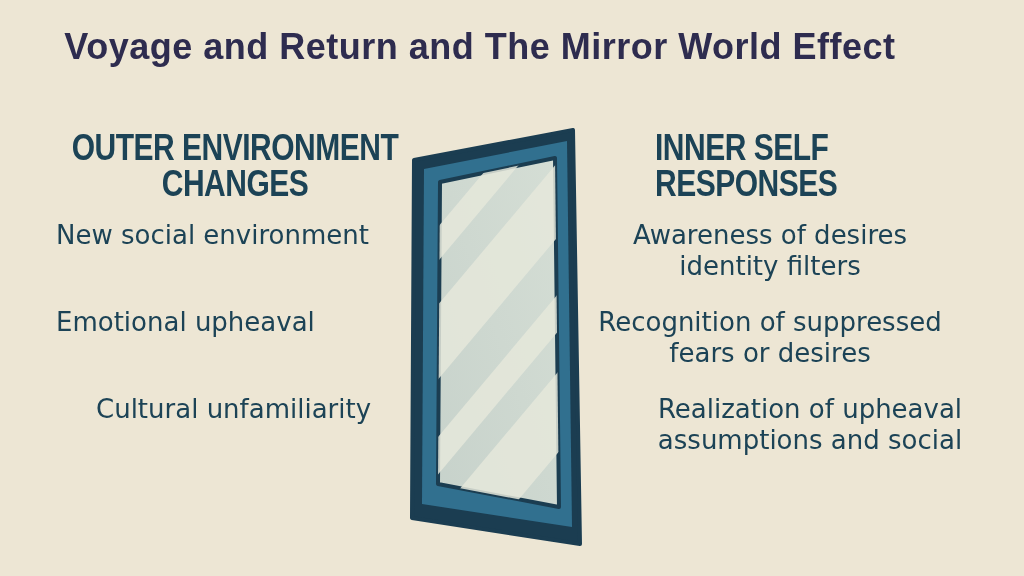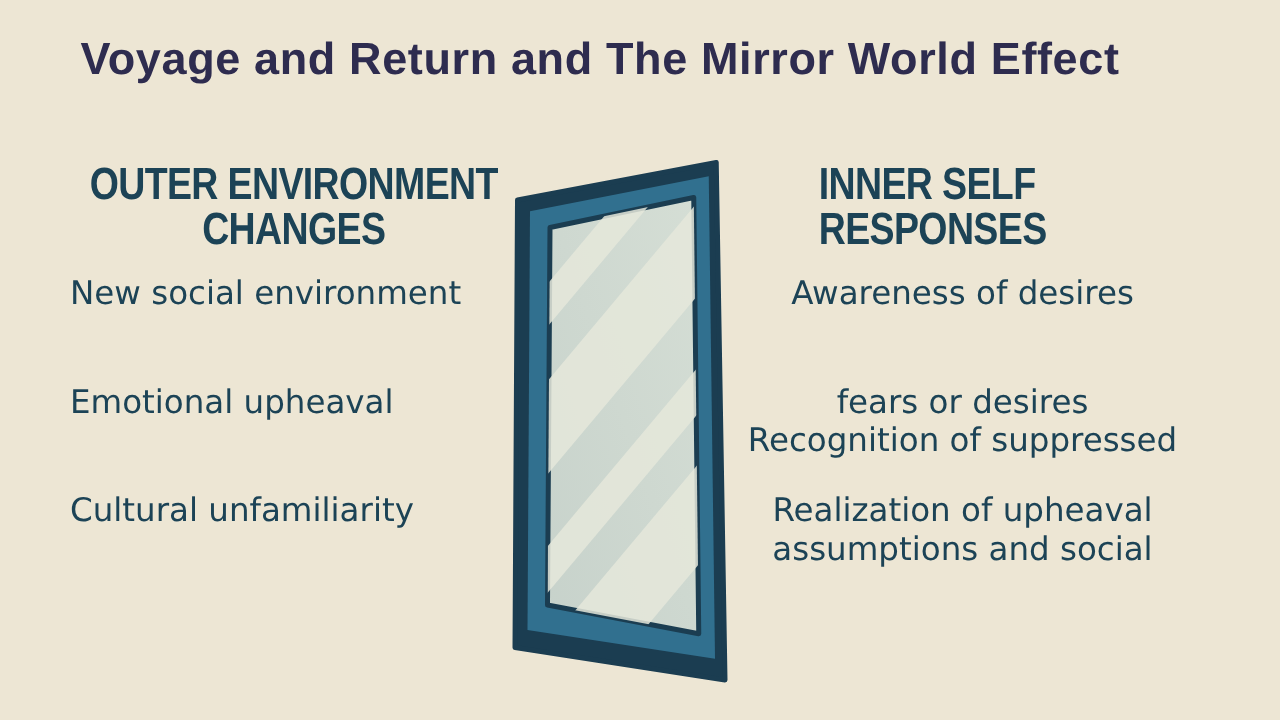--- a/index.html
+++ b/index.html
@@ -30,21 +30,21 @@
   }
   .col-header.left{left:40px;width:390px;text-align:center;transform-origin:top center;}
   .col-header.right{left:655px;width:300px;text-align:left;transform-origin:top left;}
   .item{
     position:absolute;
     font-family:"DejaVu Sans",sans-serif;
     font-size:26px;line-height:31px;color:var(--body-text);
   }
   .item.left{left:56px;text-align:left;white-space:nowrap;}
   .item.right{left:585px;width:370px;text-align:center;}
-  .row1{top:220px;} .row2{top:307px;} .row3{top:394px;}
+  .row1{top:220px;} .row2{top:307px;} .row3{top:394px;margin-left:40px;}
   .mirror-wrap{position:absolute;left:400px;top:128px;width:190px;height:425px;}
   .mirror-wrap svg{display:block;width:100%;height:100%;}
 </style>
 </head>
 <body>
 
 <h1 class="slide-title">Voyage and Return and The Mirror World Effect</h1>
 
 <div>
   <div class="col-header left">
@@ -86,22 +86,23 @@
   </svg>
 </div>
 
 <div>
   <div class="col-header right">
     <div>INNER SELF</div>
     <div>RESPONSES</div>
   </div>
   <div class="item right row1">
     <div>Awareness of desires</div>
+    <div>identity filters</div>
   </div>
   <div class="item right row2">
+    <div>Recognition of suppressed</div>
     <div>fears or desires</div>
-    <div>Recognition of suppressed</div>
   </div>
   <div class="item right row3">
     <div>Realization of upheaval</div>
     <div>assumptions and social</div>
   </div>
 </div>
 
 </body></html>

